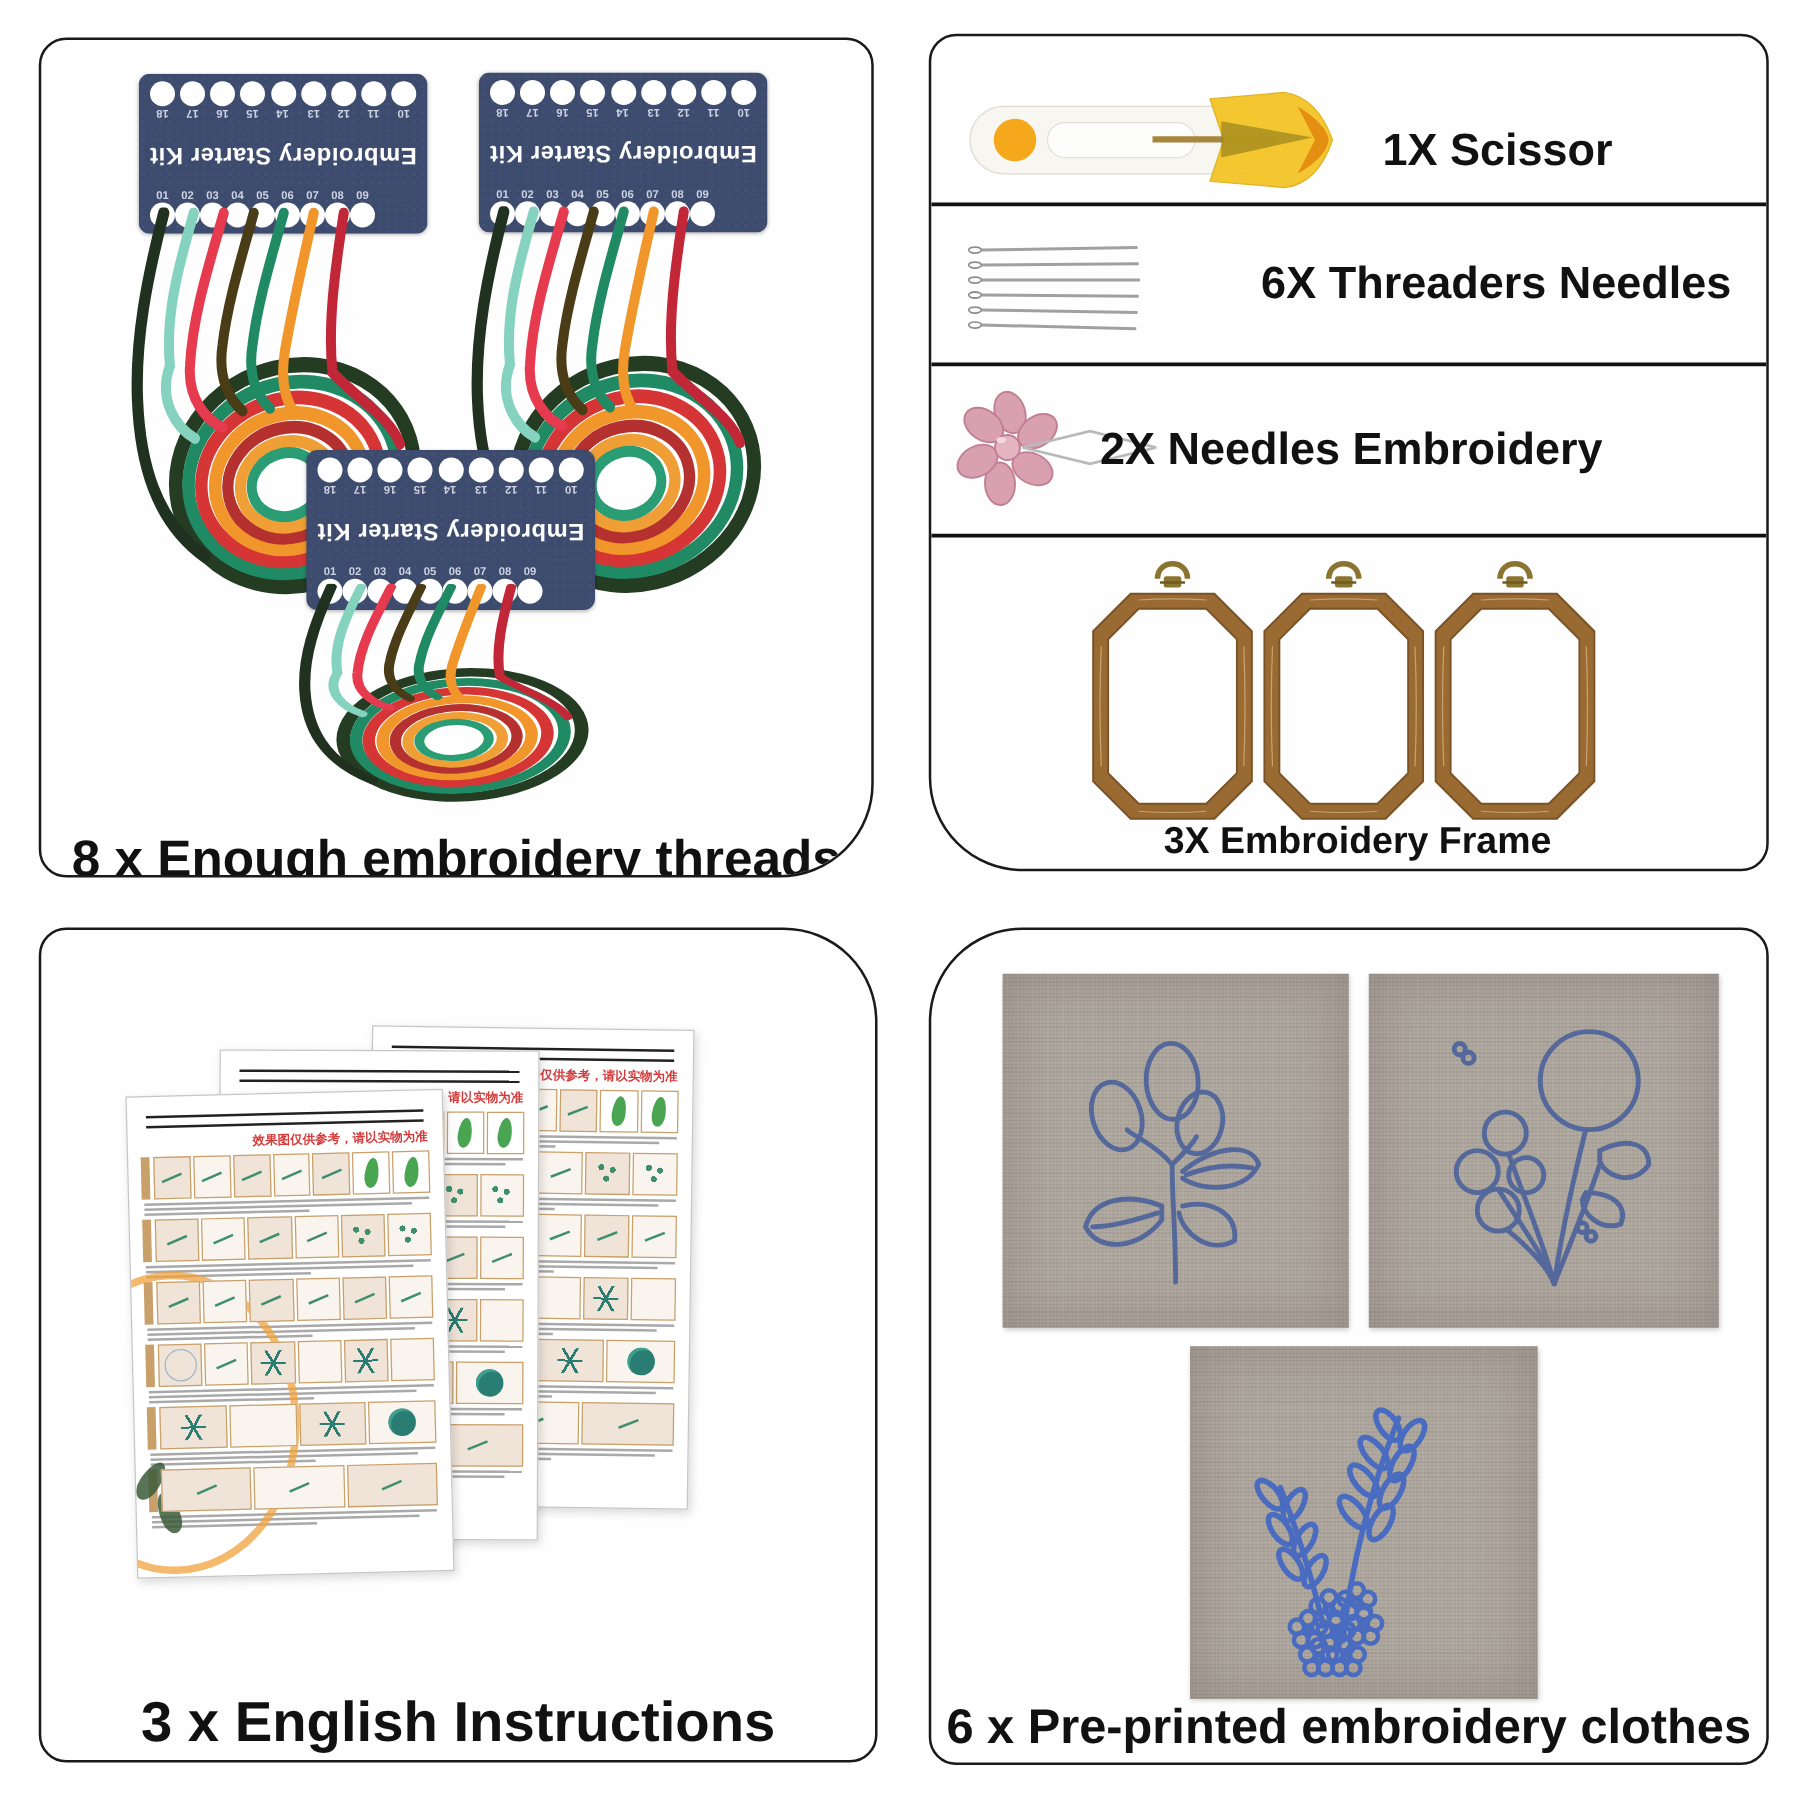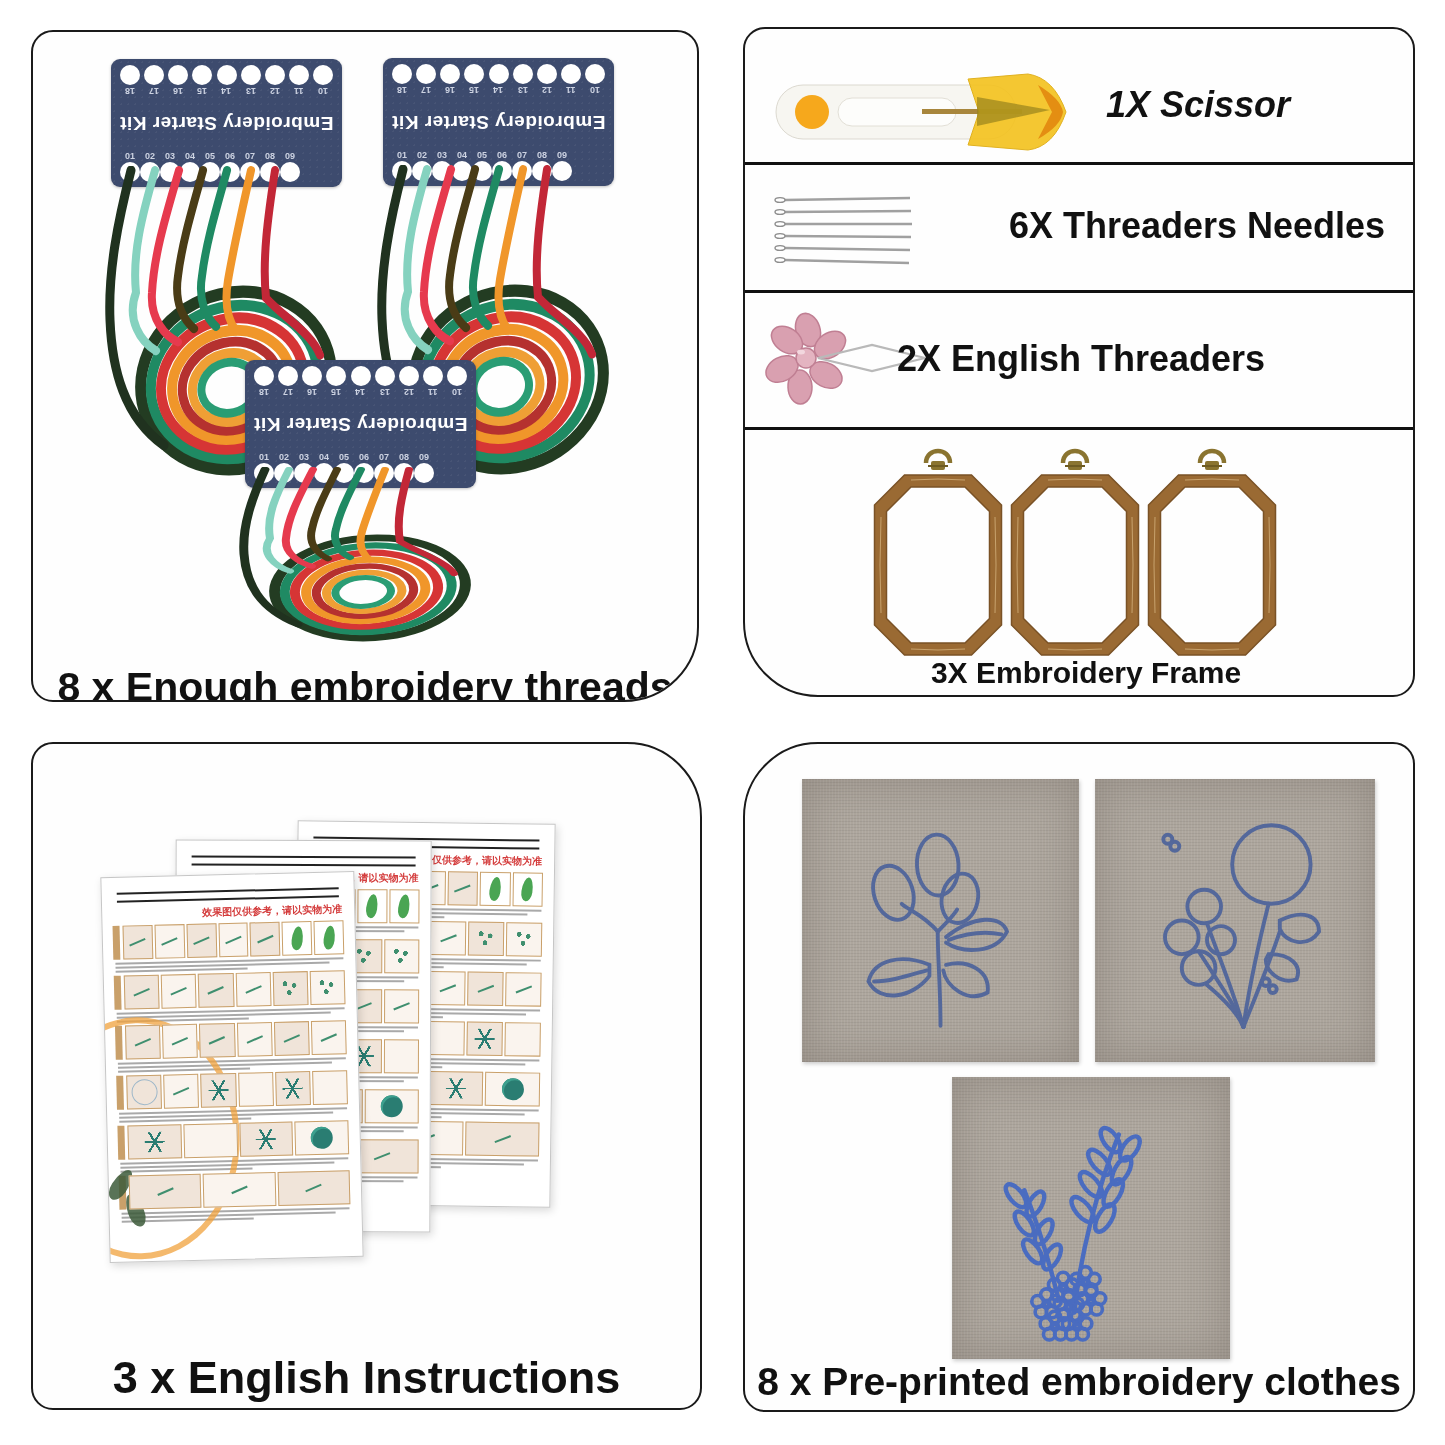--- a/index.html
+++ b/index.html
@@ -398,21 +398,21 @@
 
     <svg class="tool-art" style="left:27px;top:40px;" width="300" height="86" viewBox="0 0 300 86">
       <rect x="4" y="16" width="240" height="54" rx="27" fill="#f7f6f1" stroke="#dcd9d0"></rect>
       <circle cx="40" cy="43" r="17" fill="#f6a81c"></circle>
       <rect x="66" y="29" width="118" height="28" rx="14" fill="#fdfdfb" stroke="#e2dfd6"></rect>
       <rect x="150" y="40" width="100" height="5" fill="#a8863c"></rect>
       <path d="M196 10 L256 5 Q282 9 294 43 Q282 78 256 81 L196 76 L207 43 Z" fill="#f4c21d" opacity="0.9" stroke="#dda90a"></path>
       <path d="M205 28 L278 41 L205 57 Z" fill="#97831c" opacity="0.7"></path>
       <path d="M266 16 Q289 30 291 43 Q289 57 266 70 L280 43 Z" fill="#e2870e" opacity="0.9"></path>
     </svg>
-    <div class="tool-label" style="left:453px;top:76px;font-style:italic;">1X Scissor</div>
+    <div class="tool-label" style="left:453px;top:91px;">1X Scissor</div>
 
     <svg class="tool-art" style="left:25px;top:163px;" width="150" height="78" viewBox="0 0 150 78">
       <g stroke="#a0a0a0" fill="none">
         <g stroke-width="2.4">
           <line x1="15" y1="8" x2="140" y2="6"></line>
           <line x1="15" y1="20" x2="141" y2="19"></line>
           <line x1="15" y1="32" x2="142" y2="32"></line>
           <line x1="15" y1="44" x2="141" y2="45"></line>
           <line x1="15" y1="56" x2="140" y2="58"></line>
           <line x1="15" y1="68" x2="139" y2="71"></line>
@@ -435,21 +435,21 @@
         <ellipse cx="70" cy="44" rx="12" ry="17" transform="rotate(55 70 44)"></ellipse>
         <ellipse cx="66" cy="74" rx="12" ry="17" transform="rotate(118 66 74)"></ellipse>
         <ellipse cx="40" cy="86" rx="12" ry="17" transform="rotate(178 40 86)"></ellipse>
         <ellipse cx="22" cy="68" rx="12" ry="17" transform="rotate(242 22 68)"></ellipse>
         <ellipse cx="27" cy="39" rx="12" ry="17" transform="rotate(305 27 39)"></ellipse>
         <circle cx="46" cy="57" r="10" fill="#e4b4c1"></circle>
       </g>
       <ellipse cx="41" cy="51" rx="4" ry="2.5" fill="#f2d7de"></ellipse>
       <path d="M58 57 L112 44 L165 57 L112 70 Z" fill="none" stroke="#b9b9b9" stroke-width="2.2"></path>
     </svg>
-    <div class="tool-label" style="left:336px;top:330px;">2X English Threaders</div>
+    <div class="tool-label" style="left:336px;top:330px;">2X Needles Embroidery</div>
 
     <svg class="tool-art" style="left:120px;top:418px;" width="420" height="235" viewBox="0 0 420 235">
       <defs>
         <g id="frame8">
           <path fill="#9a6a33" stroke="#7a5226" stroke-width="1.5" fill-rule="evenodd" d="M39.5 28 L106.5 28 L136.5 58 L136.5 178 L106.5 208 L39.5 208 L9.5 178 L9.5 58 Z
                M46 40 L100 40 L124.5 64.5 L124.5 171.5 L100 196 L46 196 L21.5 171.5 L21.5 64.5 Z"></path>
           <g stroke="rgba(255,230,180,.45)" stroke-width="1" fill="none">
             <path d="M16 70 Q14 118 16 166"></path>
               <path d="M130 70 Q132 118 130 166"></path>
             <path d="M46 33 Q73 31 100 33"></path>
@@ -811,15 +811,15 @@
               <use href="#fl" x="48" y="73"></use>
             <use href="#fl" x="34" y="81"></use>
               <use href="#fl" x="42" y="82"></use>
             <use href="#fl" x="50" y="80"></use>
               <use href="#fl" x="45" y="89"></use>
             <use href="#fl" x="37" y="89"></use>
           </g>
         </g>
       </svg>
     </div>
-    <div class="caption">8 x Pre-printed embroidery clothes</div>
+    <div class="caption">6 x Pre-printed embroidery clothes</div>
   </section>
 </div>
 
 </body></html>

